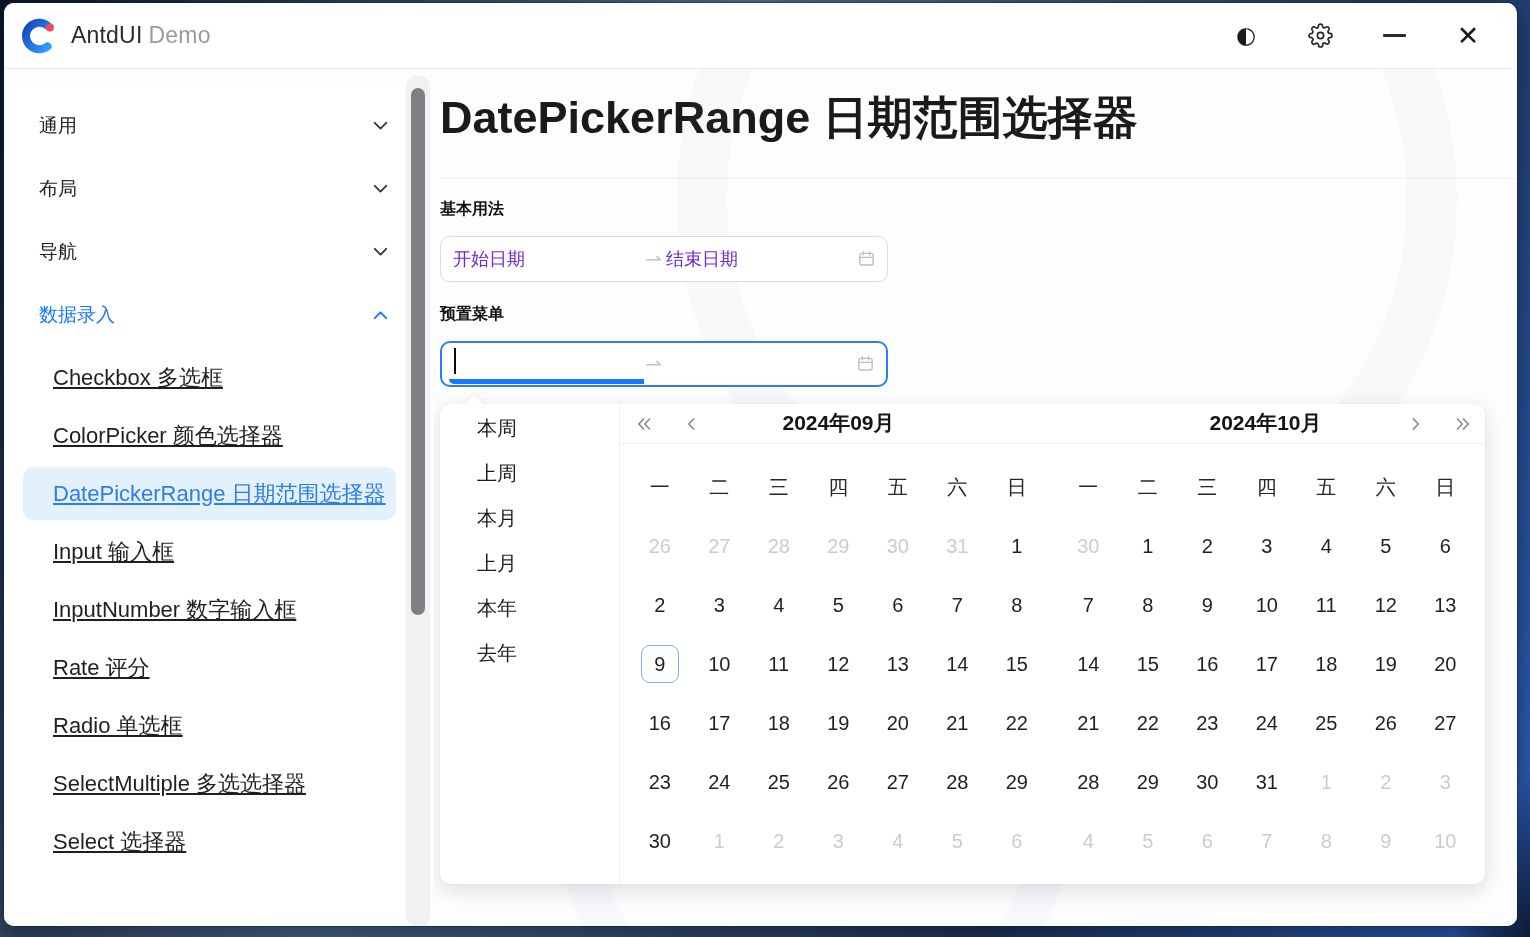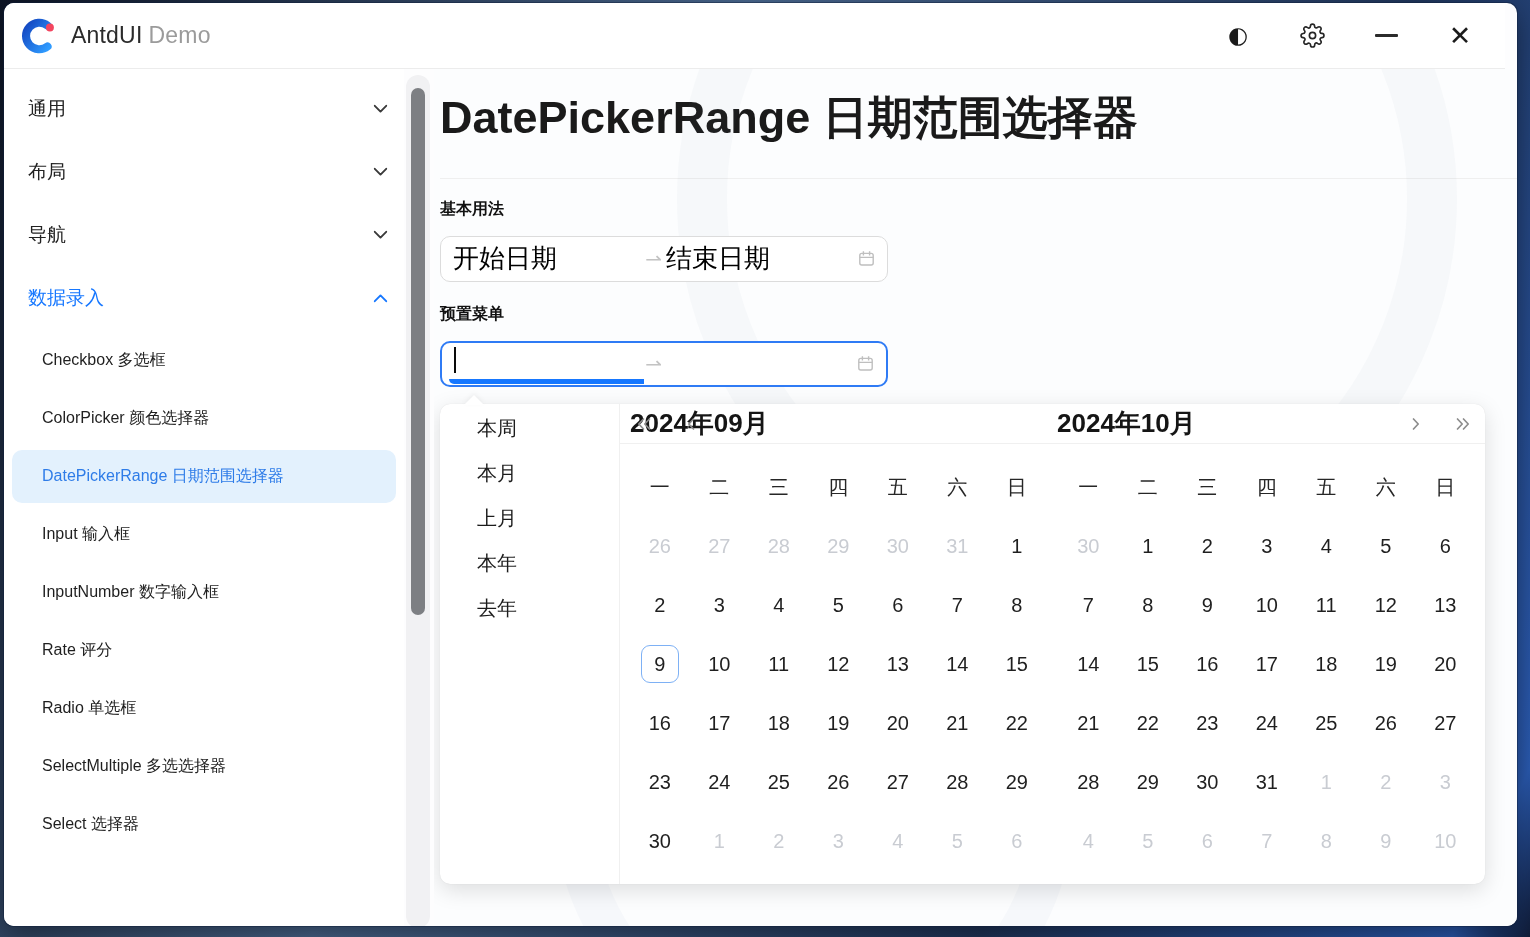--- a/index.html
+++ b/index.html
@@ -5,43 +5,43 @@
   * { margin:0; padding:0; box-sizing:border-box; }
   html,body { width:1530px; height:937px; overflow:hidden;
     font-family:"Liberation Sans","DejaVu Sans",sans-serif; }
   body { background:linear-gradient(115deg,#0d1526 0%,#4a688f 38%,#20365c 72%,#2b5cb4 96%,#101c38 100%); }
 
   .window { position:absolute; left:4px; top:3px; right:13px; bottom:11px;
     background:#fdfdfe; border-radius:10px; overflow:hidden;
     box-shadow:0 0 0 1px rgba(15,30,60,.45), 0 10px 30px rgba(0,0,0,.45); }
 
   
-  .titlebar { position:absolute; left:0; top:0; right:12px; height:66px; background:#fff;
+  .titlebar { position:absolute; left:0; top:0; right:4px; height:66px; background:#fff;
     display:flex; align-items:center; padding:0 22px 0 16px; border-bottom:1px solid #ececec; z-index:30; }
   .logo { width:38px; height:38px; flex:0 0 auto; }
   .app-title { margin-left:13px; font-size:23px; color:#2b2b2b; letter-spacing:.2px; }
   .app-title .dim { color:#9b9b9b; margin-left:6px; }
   .tb-spacer { flex:1; }
   .tb-btn { width:46px; height:40px; display:flex; align-items:center; justify-content:center;
     color:#1b1b1b; cursor:default; }
   .theme-glyph { font-size:23px; line-height:1; font-family:"DejaVu Sans",sans-serif; }
   .min-bar { width:23px; height:3px; background:#2b2b2b; border-radius:1px; }
   .close-glyph { font-size:27px; line-height:1; font-family:"DejaVu Sans",sans-serif; }
   .tb-btn + .tb-btn { margin-left:28px; }
 
   
-  .sidebar { position:absolute; left:0; top:65px; width:400px; bottom:0; background:#fff; z-index:10; }
+  .sidebar { position:absolute; left:0; top:82px; width:400px; bottom:0; background:#fff; z-index:10;padding-left:11px; }
   .nav-groups { margin-top:9px; }
   .nav-item { height:63px; display:flex; align-items:center; justify-content:space-between;
     padding:0 16px 0 24px; font-size:19px; color:#222; }
   .nav-item .chev { color:#3a3a3a; display:flex; }
   .nav-item.active { color:#1677ff; }
   .nav-item.active .chev { color:#1677ff; transform:rotate(180deg); }
   .sub-item { height:53px; margin:5px 8px; display:flex; align-items:center;
-    padding-left:30px; border-radius:10px; font-size:16px; color:#1f1f1f; white-space:nowrap; }
+    padding-left:30px; border-radius:10px; font-size:22px; color:#1f1f1f; white-space:nowrap;text-decoration:underline; }
   .sub-item.selected { background:#e3f1fd; color:#2e7ce8; }
 
   
   .vscroll { position:absolute; left:402px; top:72px; width:24px; height:853px;
     background:#f1f1f3; border-radius:12px; z-index:20; }
   .vscroll .thumb { position:absolute; left:5px; width:14px; top:13px; height:527px;
     background:#7d7f83; border-radius:7px; }
 
   
   .content { position:absolute; left:430px; top:66px; right:0; bottom:0;
@@ -51,21 +51,21 @@
   .wm2 { width:520px; height:520px; left:120px; bottom:-140px; border:40px solid rgba(110,130,170,.04); }
   .page-title { margin-top:20px; font-size:45px; line-height:1.3; font-weight:600; color:#1a1a1a; }
   .page-sub { margin-top:10px; font-size:19px; color:#333; }
   .divider { margin-top:30px; height:1px; background:#efefef; }
   .section { margin-top:20px; font-size:16px; font-weight:700; color:#111; }
   .section.second { margin-top:22px; }
 
   .range-input { margin-top:16px; width:448px; height:46px; background:#fff;
     border:1px solid #dcdcdc; border-radius:10px; display:flex; align-items:center;
     padding:0 12px; position:relative; }
-  .range-input .ph { flex:1; font-size:26px; color:#000000; white-space:nowrap; overflow:hidden; }
+  .range-input .ph { flex:1; font-size:18px; color:#6d28d9; white-space:nowrap; overflow:hidden; }
   .range-input .sep { color:#c3c3c3; font-size:20px; margin-right:4px;
     font-family:"DejaVu Sans",sans-serif; }
   .range-input.focused { border:2px solid #2f7bf5; }
   .caret { width:2px; height:26px; background:#0a0a0a; display:inline-block; }
   .active-bar { position:absolute; left:7px; bottom:1px; width:195px; height:5px;
     background:#1677ff; border-radius:0 0 0 7px; }
   .cal-svg { flex:0 0 auto; display:flex; color:#bfbfbf; }
 
   
   .panel { position:relative; margin-top:17px; width:1045px; height:480px; background:#fff;
@@ -73,21 +73,21 @@
     display:flex; z-index:8; }
   .panel .notch { position:absolute; top:-9px; left:24px; width:0; height:0;
     border-left:10px solid transparent; border-right:10px solid transparent;
     border-bottom:10px solid #fff; filter:drop-shadow(0 -2px 2px rgba(0,0,0,.05)); }
   .presets { width:180px; border-right:1px solid #f0f0f0; padding-top:2px;padding-left:19px; }
   .preset-item { height:45px; display:flex; align-items:center; padding-left:18px;
     font-size:20px; color:#1c1c1c; }
   .cal-area { flex:1; display:flex; flex-direction:column; }
   .cal-header { height:40px; border-bottom:1px solid #f0f0f0; position:relative;
     display:flex; align-items:center; padding:0 10px; }
-  .cal-title { width:417px; text-align:left; font-size:26px; font-weight:700; color:#151515; }
+  .cal-title { width:417px; text-align:center; font-size:21px; font-weight:700; color:#151515; }
   .cal-title + .cal-title { margin-left:10px; }
   .nav-arrow { position:absolute; top:0; height:40px; display:flex; align-items:center; color:#8c8c8c; }
   .na-prev-year { left:16px; } .na-prev-month { left:66px; }
   .na-next-month { right:64px; } .na-next-year { right:14px; }
   .cal-body { display:flex; padding:0 10px; justify-content:space-between; }
   .cal-grid { display:grid; grid-template-columns:repeat(7,59.5px); grid-auto-rows:59px; padding-top:14px; }
   .wd { display:flex; align-items:center; justify-content:center; font-size:20px; color:#262626; }
   .day { display:flex; align-items:center; justify-content:center; font-size:20px; color:#1f1f1f; }
   .day.dim { color:#c9ccd2; }
   .day .today { display:inline-flex; width:38px; height:38px; align-items:center; justify-content:center;
@@ -211,20 +211,21 @@
         <rect x="1.8" y="3.4" width="13.4" height="11.6" rx="2"></rect>
         <path d="M5.4 1.2v4.2 M11.6 1.2v4.2 M1.8 7.4h13.4"></path>
       </svg>
       <span class="active-bar"></span>
     </div>
 
     <div class="panel">
       <span class="notch"></span>
       <div class="presets">
           <div class="preset-item">本周</div>
+          <div class="preset-item">上周</div>
           <div class="preset-item">本月</div>
           <div class="preset-item">上月</div>
           <div class="preset-item">本年</div>
           <div class="preset-item">去年</div>
         </div>
       <div class="cal-area">
         <div class="cal-header">
           <span class="nav-arrow na-prev-year">
             <svg width="16" height="14" viewBox="0 0 16 14" fill="none" stroke="currentColor" stroke-width="1.7" stroke-linecap="round" stroke-linejoin="round">
               <path d="M7.5 2 L2.8 7 L7.5 12"></path>

